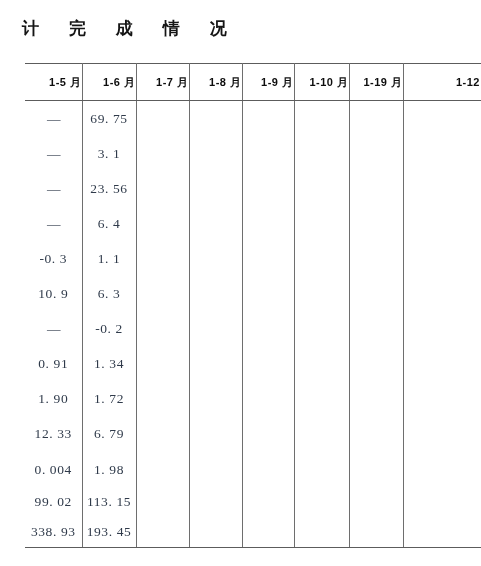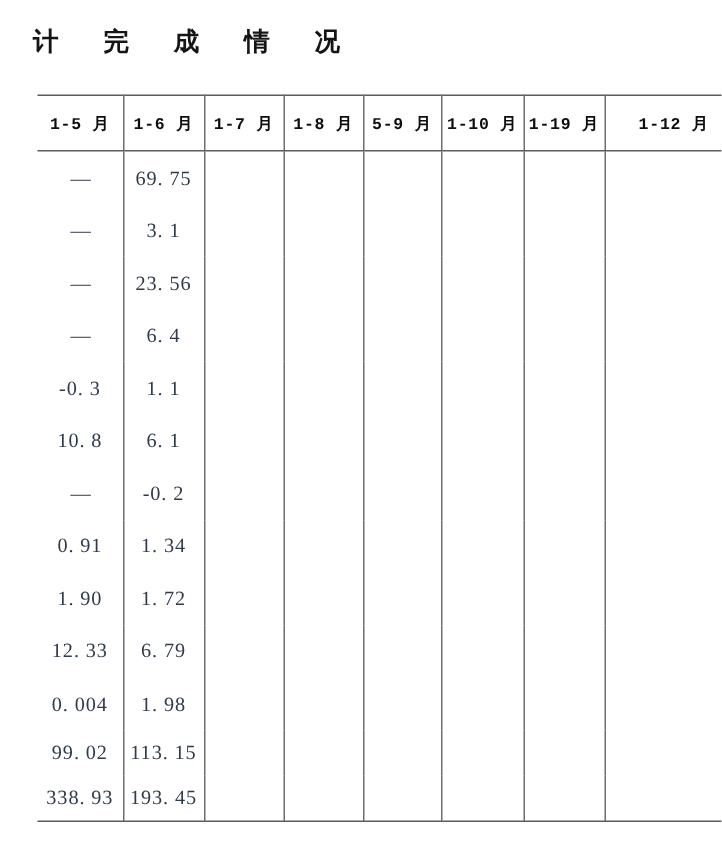--- a/index.html
+++ b/index.html
@@ -68,26 +68,27 @@
   }
   table.sheet th:last-child,
   table.sheet td:last-child {
     border-right: none;
   }
 
   table.sheet thead th {
     border-top: 1.5px solid #5c5c5c;
     border-bottom: 1.5px solid #5c5c5c;
     height: 36px;
-    font-family: Liberation Mono, monospace;
+    font-family: Liberation Sans, sans-serif;
     font-weight: bold;
     font-size: 11px;
     color: #0d0d0d;
     letter-spacing: 0.5px;
     white-space: nowrap;
+    text-align: right;
   }
 
   table.sheet tbody td {
     height: 34px;
     font-family: "Liberation Serif", "DejaVu Serif", serif;
     font-size: 13.5px;
     color: #2f3a4a;
     letter-spacing: 0.6px;
     white-space: nowrap;
   }
@@ -121,21 +122,21 @@
         <col class="c5">
         <col class="c6">
         <col class="c7">
     </colgroup>
     <thead>
       <tr>
         <th>1-5 月</th>
         <th>1-6 月</th>
         <th>1-7 月</th>
         <th>1-8 月</th>
-        <th>5-9 月</th>
+        <th>1-9 月</th>
         <th>1-10 月</th>
         <th>1-19 月</th>
         <th>1-12 月</th>
       </tr>
     </thead>
     <tbody id="table-body">
         <tr>
           <td><span class="dash">—</span></td>
           <td>69. 75</td>
           <td></td>
@@ -179,22 +180,22 @@
           <td>-0. 3</td>
           <td>1. 1</td>
           <td></td>
           <td></td>
           <td></td>
           <td></td>
           <td></td>
           <td></td>
         </tr>
         <tr>
-          <td>10. 8</td>
-          <td>6. 1</td>
+          <td>10. 9</td>
+          <td>6. 3</td>
           <td></td>
           <td></td>
           <td></td>
           <td></td>
           <td></td>
           <td></td>
         </tr>
         <tr>
           <td><span class="dash">—</span></td>
           <td>-0. 2</td>

